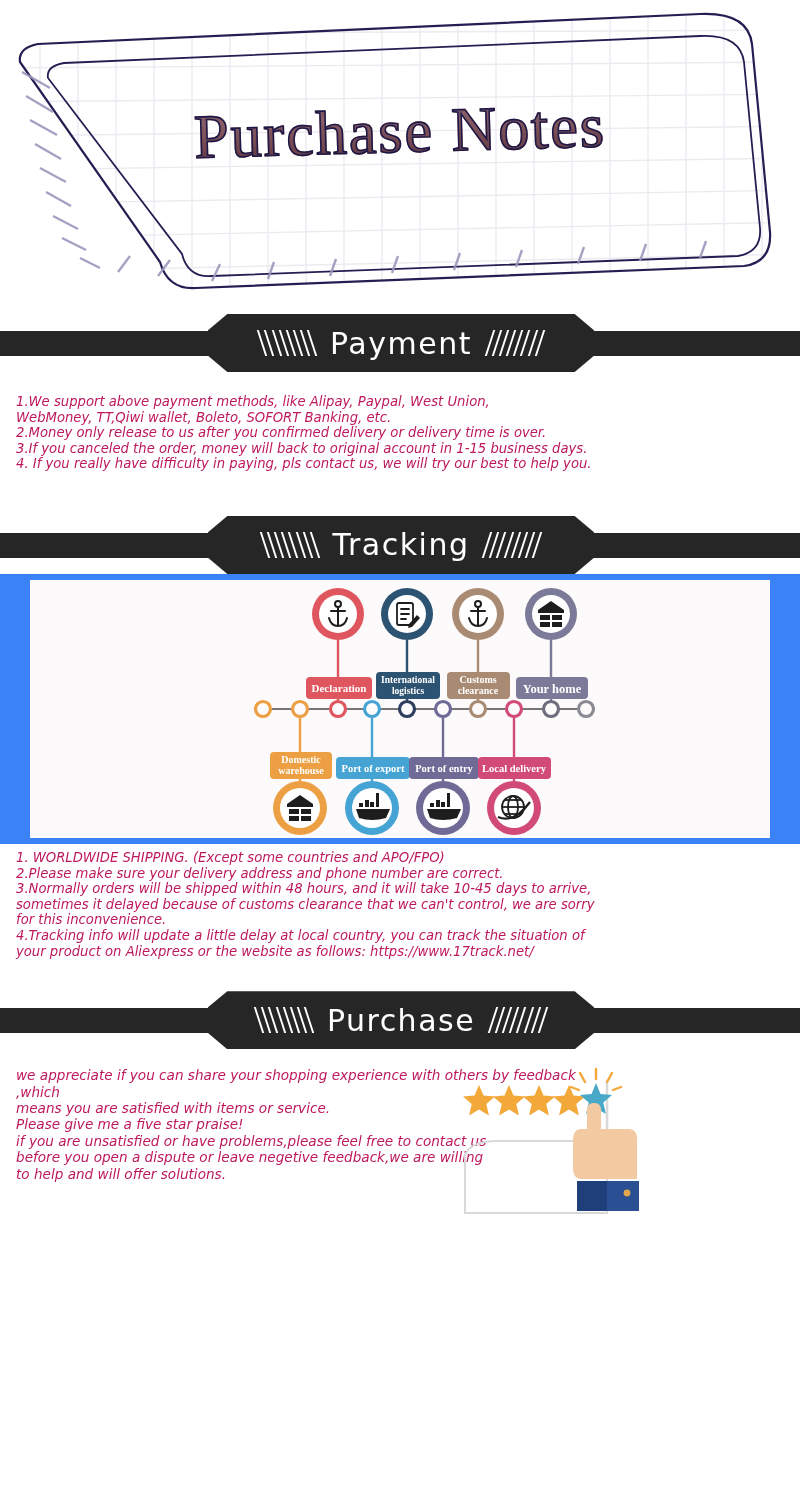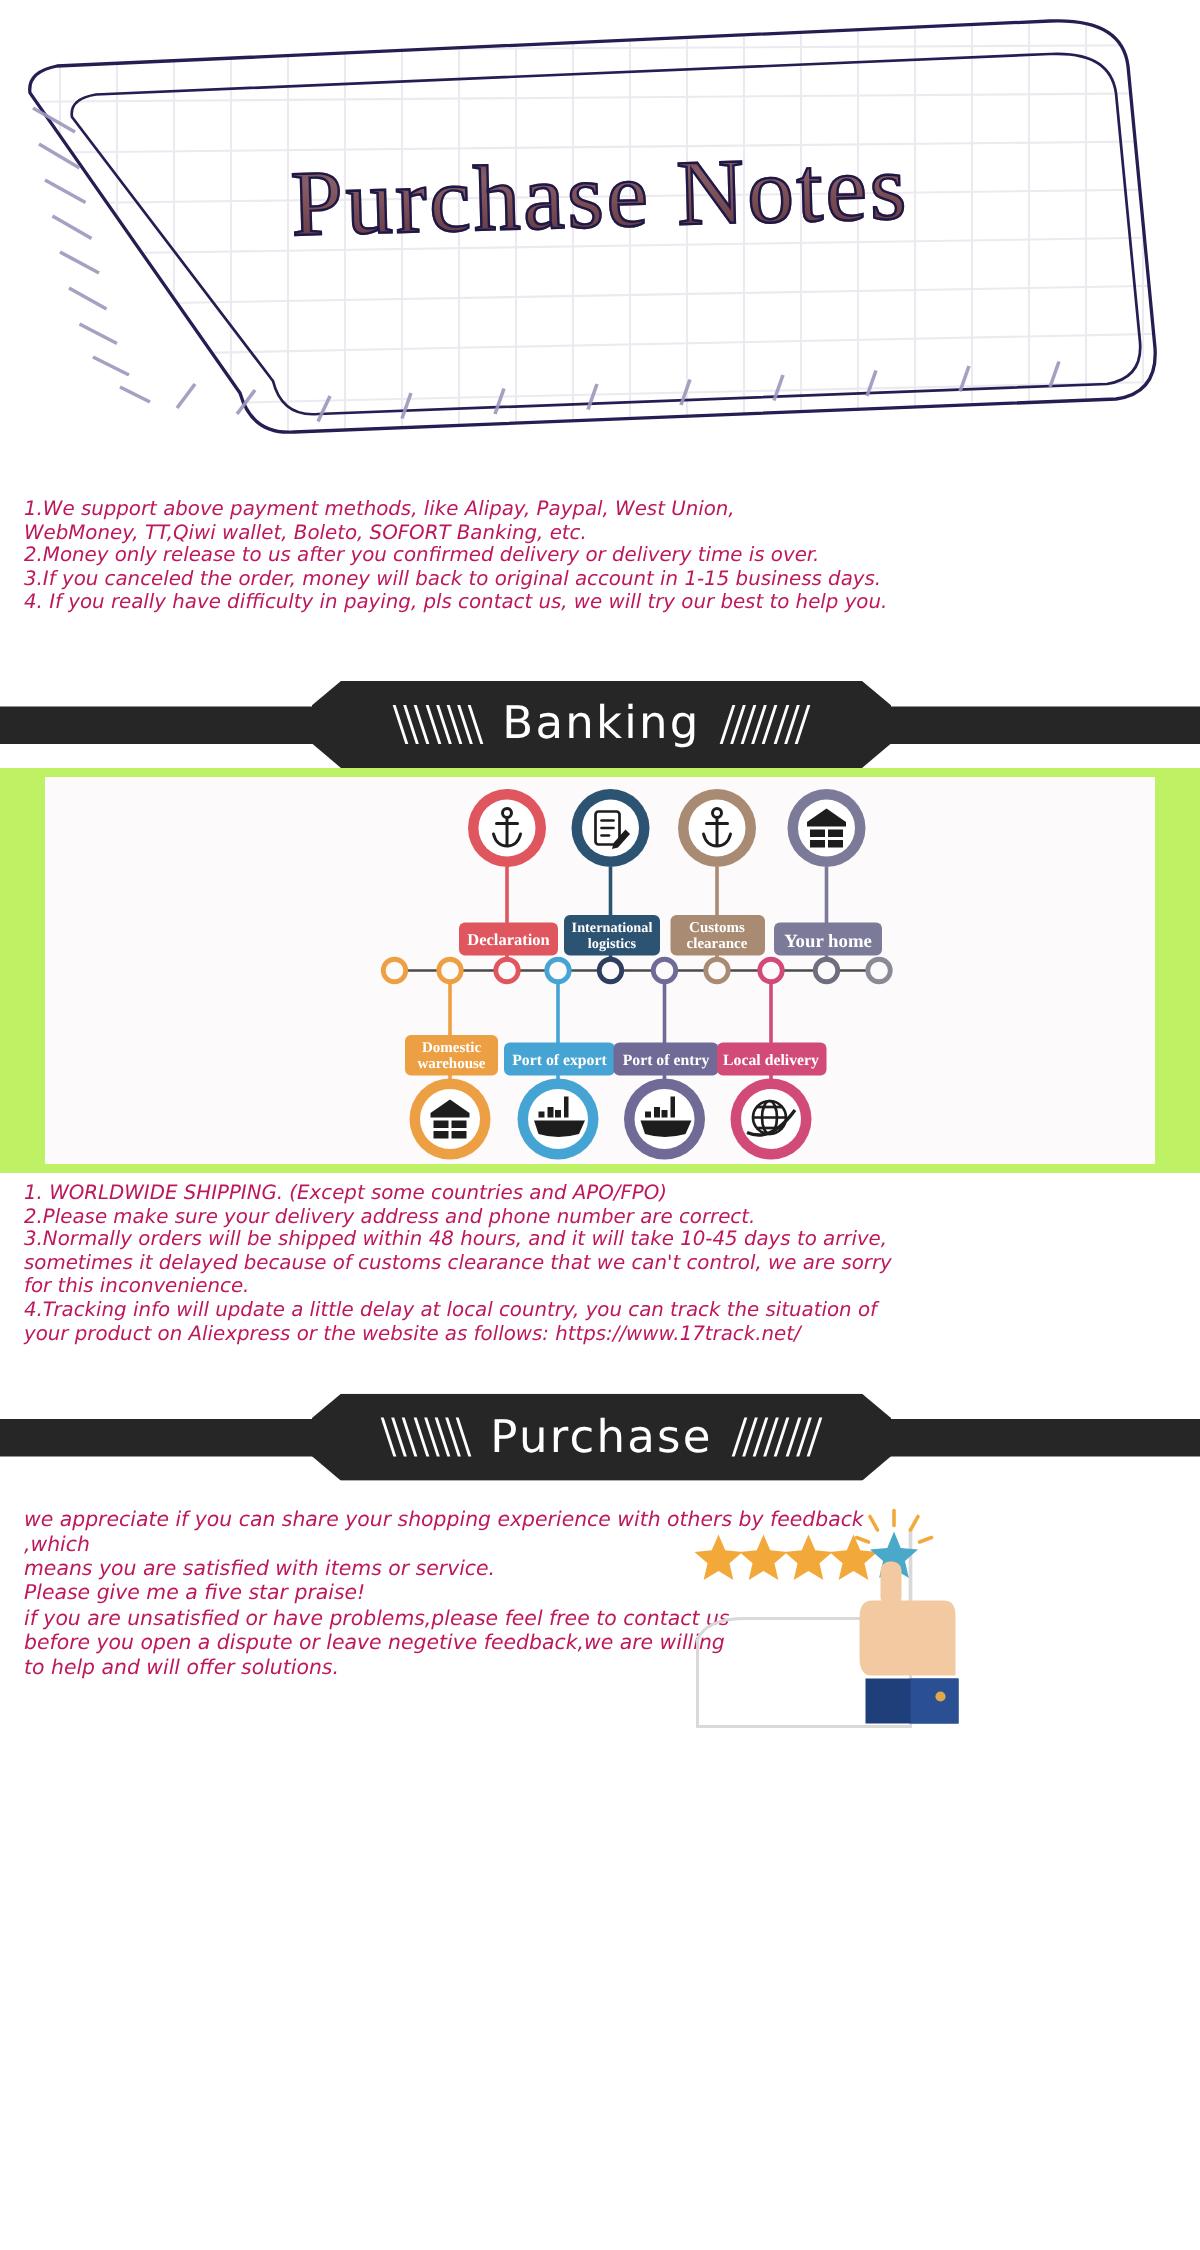--- a/index.html
+++ b/index.html
@@ -74,21 +74,21 @@
     white-space: pre-line;
   }
   #payment-text { padding-top: 22px; }
   #shipment-text { padding-top: 6px; }
   #feedback-text { padding-top: 18px; max-width: 620px; font-size: 13.6px; line-height: 16.4px;}
 
   .spacer-40 { height: 40px; }
   .spacer-28 { height: 28px; }
 
   
-  .info-wrap { position: relative; width: 800px; height: 270px; background: #bef264; }
+  .info-wrap { position: relative; width: 800px; height: 270px; background: #3b82f6; }
   .info-wrap svg { position: absolute; left: 0; top: 0; }
   .info-bg { position:absolute; left:30px; top:6px; width:740px; height:258px; background:#fdfafb; }
 
   
   .feedback-area { position: relative; width: 695px; height: 200px; }
   .fb-art { position: absolute; right: 48px; top: 14px; width: 190px; height: 165px; }
 </style>
 </head>
 <body>
 
@@ -162,44 +162,73 @@
         <line x1="454" y1="270" x2="460" y2="253"></line>
         <line x1="516" y1="267" x2="522" y2="250"></line>
         <line x1="578" y1="264" x2="584" y2="247"></line>
         <line x1="640" y1="261" x2="646" y2="244"></line>
         <line x1="700" y1="258" x2="706" y2="241"></line>
       </g>
     </svg>
     <div class="hero-title">Purchase  Notes</div>
   </div>
 
-  <div id="payment-text" class="body-text">1.We support above payment methods, like Alipay, Paypal, West Union,
-WebMoney, TT,Qiwi wallet, Boleto, SOFORT Banking, etc.
-2.Money only release to us after you confirmed delivery or delivery time is over.
-3.If you canceled the order, money will back to original account in 1-15 business days.
-4. If you really have difficulty in paying, pls contact us, we will try our best to help you.</div>
-
-  <div class="spacer-40"></div>
-
   <div class="banner">
     <div class="bar-left"></div>
     <div class="bar-right"></div>
     <div class="center">
       <div class="center-inner">
         <span class="slash-group back">
           <i></i>
             <i></i>
             <i></i>
             <i></i>
             <i></i>
             <i></i>
             <i></i>
             <i></i>
         </span>
-        <span class="banner-title">Banking</span>
+        <span class="banner-title">Payment</span>
+        <span class="slash-group fwd">
+          <i></i>
+            <i></i>
+            <i></i>
+            <i></i>
+            <i></i>
+            <i></i>
+            <i></i>
+            <i></i>
+        </span>
+      </div>
+    </div>
+  </div>
+  <div id="payment-text" class="body-text">1.We support above payment methods, like Alipay, Paypal, West Union,
+WebMoney, TT,Qiwi wallet, Boleto, SOFORT Banking, etc.
+2.Money only release to us after you confirmed delivery or delivery time is over.
+3.If you canceled the order, money will back to original account in 1-15 business days.
+4. If you really have difficulty in paying, pls contact us, we will try our best to help you.</div>
+
+  <div class="spacer-40"></div>
+
+  <div class="banner">
+    <div class="bar-left"></div>
+    <div class="bar-right"></div>
+    <div class="center">
+      <div class="center-inner">
+        <span class="slash-group back">
+          <i></i>
+            <i></i>
+            <i></i>
+            <i></i>
+            <i></i>
+            <i></i>
+            <i></i>
+            <i></i>
+        </span>
+        <span class="banner-title">Tracking</span>
         <span class="slash-group fwd">
           <i></i>
             <i></i>
             <i></i>
             <i></i>
             <i></i>
             <i></i>
             <i></i>
             <i></i>
         </span>

